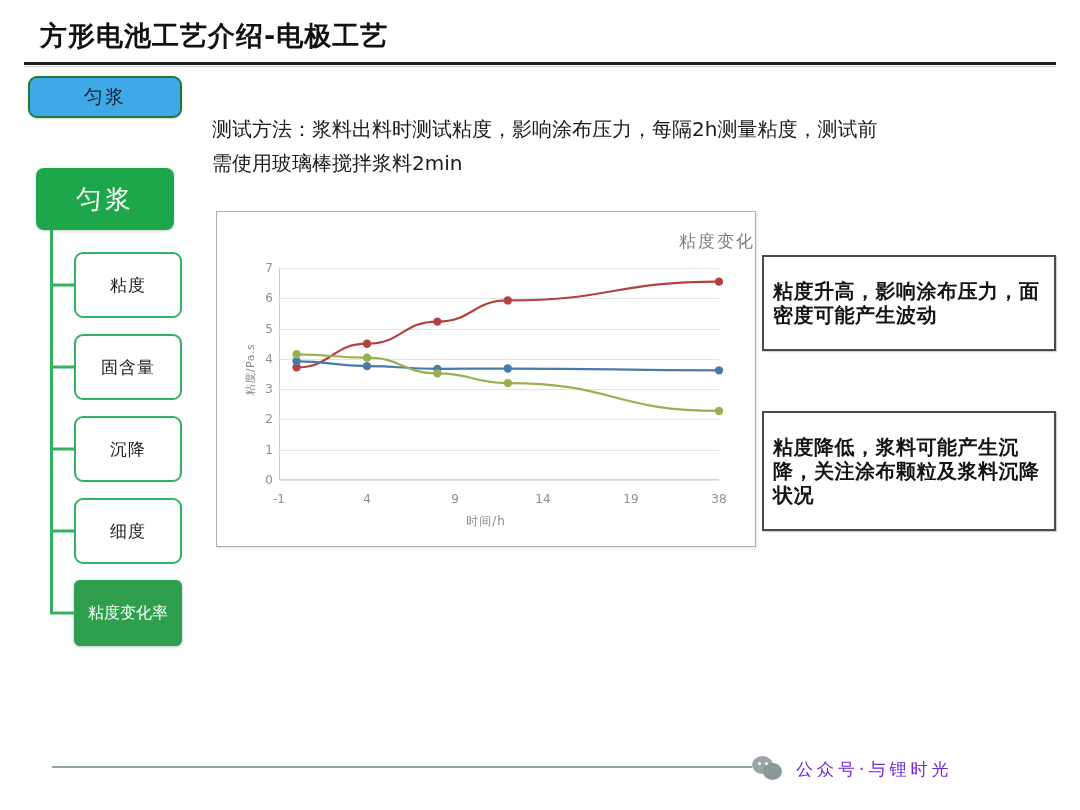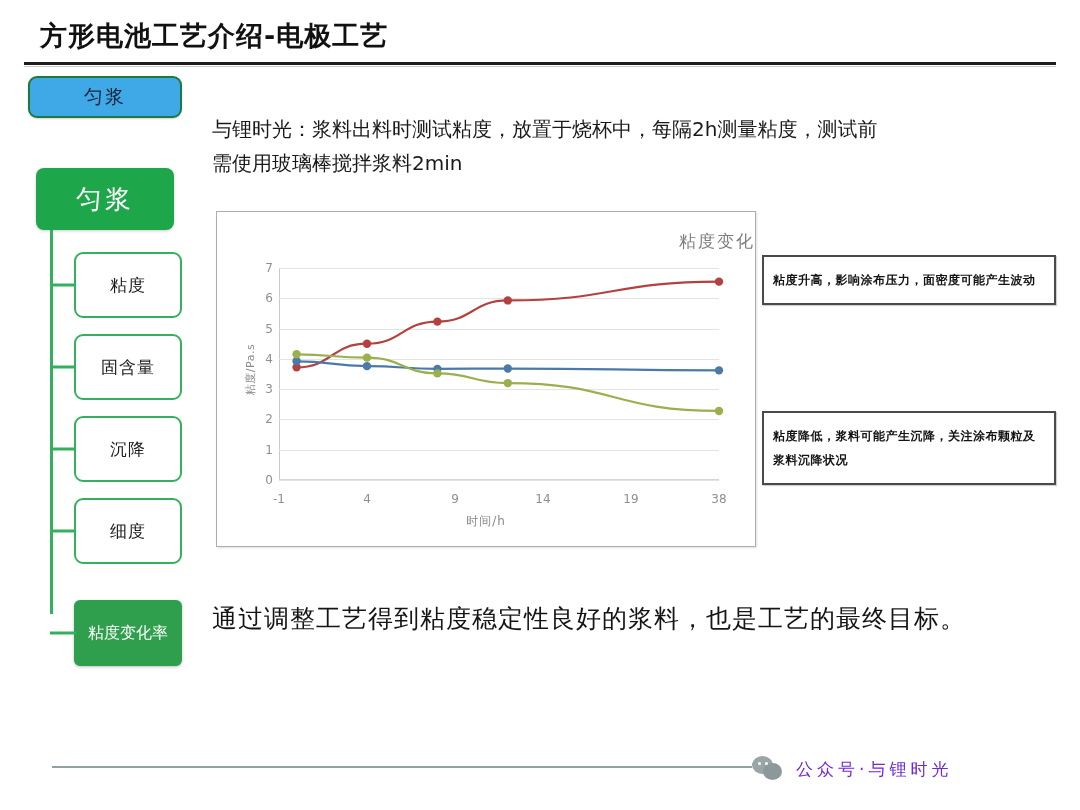--- a/index.html
+++ b/index.html
@@ -48,21 +48,20 @@
   .node{
     position:absolute;left:38px;width:104px;height:62px;
     background:#ffffff;border:2px solid #35b05e;border-radius:9px;
     display:flex;align-items:center;justify-content:center;
     font-size:17px;color:#1b1b1b;letter-spacing:1px;
   }
   .node.active{
     background:#2f9f4d;border-color:#2f9f4d;color:#ffffff;
     border-radius:6px;font-size:16px;letter-spacing:0px;
     box-shadow:0 1px 3px rgba(0,0,0,.25);
-    margin-top:20px;
   }
   .node .branch{
     position:absolute;left:-26px;top:50%;width:26px;height:3px;
     background:#35b05e;transform:translateY(-50%);
   }
   .n0{top:84px;} .n1{top:166px;} .n2{top:248px;} .n3{top:330px;} .n4{top:412px;}
 
   
   .method-text{
     position:absolute;left:212px;top:112px;width:812px;
@@ -103,22 +102,22 @@
   }
   .xtick{
     position:absolute;top:212px;width:40px;margin-left:-20px;
     text-align:center;font-size:12px;color:#8f8f8f;padding-top:12px;
   }
   .plot svg{position:absolute;left:0;top:0;overflow:visible;}
 
   
   .callout{
     position:absolute;background:#ffffff;border:2px solid #4a4a4a;
-    font-size:12px;font-weight:bold;color:#141414;line-height:24px;
-    padding:11px 9px;letter-spacing:.5px;
+    font-size:20px;font-weight:bold;color:#141414;line-height:24px;
+    padding:22px 9px;letter-spacing:.5px;
     box-shadow:1px 1px 1px rgba(0,0,0,.18);
   }
   .c0{left:762px;top:255px;width:272px;}
   .c1{left:762px;top:352px;width:272px;}
   .c2{left:762px;top:411px;width:272px;}
 
   
   .footer-rule{
     position:absolute;left:52px;top:766px;width:700px;height:2px;
     background:#8fa3a5;
@@ -169,21 +168,21 @@
       <span class="branch"></span>
       <span>细度</span>
     </div>
     <div class="node n4 active">
       <span class="branch"></span>
       <span>粘度变化率</span>
     </div>
   </div>
 
   <div class="method-text">
-    <span>与锂时光：浆料出料时测试粘度，放置于烧杯中，每隔2h测量粘度，测试前</span>
+    <span>测试方法：浆料出料时测试粘度，影响涂布压力，每隔2h测量粘度，测试前</span>
     <span class="ln2">需使用玻璃棒搅拌浆料2min</span>
   </div>
 
   <div class="chart-card">
     <div class="chart-title">粘度变化</div>
     <div class="ylabel">粘度/Pa.s</div>
     <div class="xlabel">时间/h</div>
     <div class="plot" id="plot">
       <div class="axis-y"></div>
       <div class="axis-x"></div>
@@ -228,21 +227,20 @@
           <circle cx="158.4" cy="105.3942857142857" r="4.2" fill="#9aaf4e"></circle>
           <circle cx="228.8" cy="115.08571428571427" r="4.2" fill="#9aaf4e"></circle>
           <circle cx="440" cy="142.94857142857143" r="4.2" fill="#9aaf4e"></circle>
         </svg>
       </div>
   </div>
 
   <div class="callout c0">粘度升高，影响涂布压力，面密度可能产生波动</div>
   <div class="callout c2">粘度降低，浆料可能产生沉降，关注涂布颗粒及浆料沉降状况</div>
 
-  <div class="conclusion">通过调整工艺得到粘度稳定性良好的浆料，也是工艺的最终目标。</div>
 
   <div class="footer-rule"></div>
   <div class="footer">
     <span class="wechat-icon">
       <span class="b1"></span>
         <span class="b2"></span>
       <span class="d" style="left:6px;top:6px;"></span>
       <span class="d" style="left:13px;top:6px;"></span>
     </span>
     <span class="footer-text">公众号·与锂时光</span>

